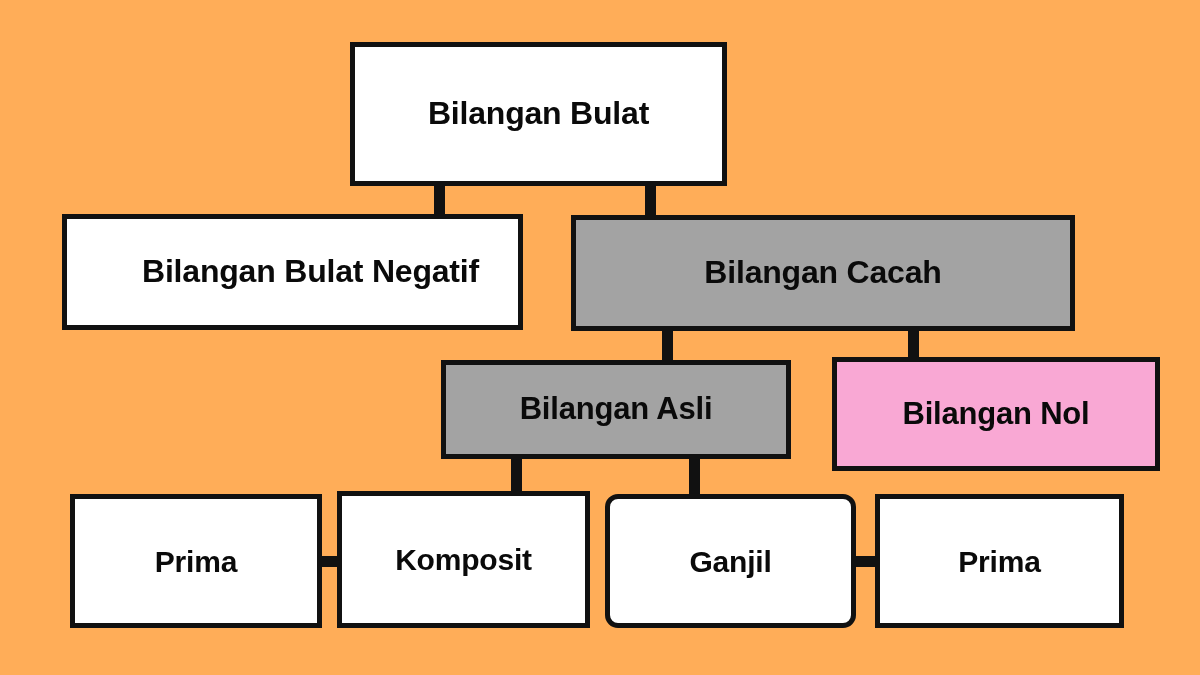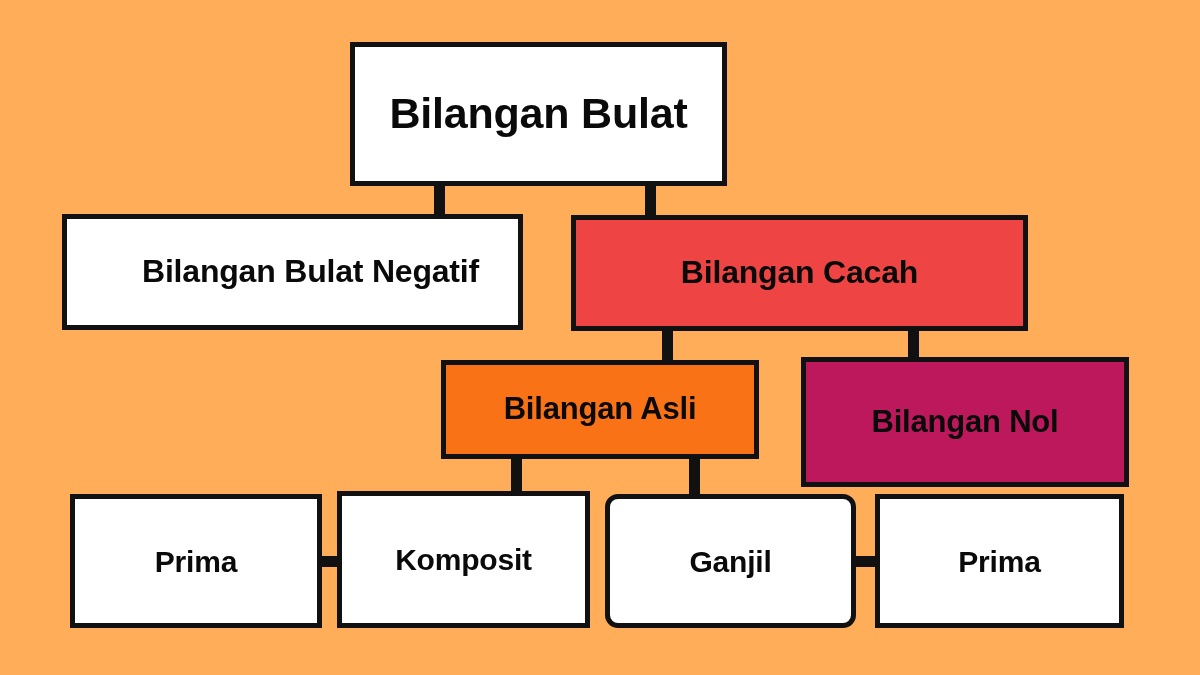--- a/index.html
+++ b/index.html
@@ -31,21 +31,21 @@
   }
   .node-label {
     font-family: "Liberation Sans", sans-serif;
     font-weight: bold;
     color: #0A0A0A;
     text-align: center;
     line-height: 1.1;
     white-space: nowrap;
     letter-spacing: -0.2px;
   }
-  .size-xl  { font-size: 43px; }
+  .size-xl  { font-size: 32px; }
   .size-lg  { font-size: 32px; }
   .size-md  { font-size: 31px; }
   .size-sm  { font-size: 30px; }
 
   .connector {
     position: absolute;
     background: #111111;
     z-index: 1;
   }
   .connector.v { width: 11px; }
@@ -63,27 +63,27 @@
     <div class="connector v" style="left: 511px; top: 456px; height: 38px; background: rgb(17, 17, 17);"></div>
     <div class="connector v" style="left: 689px; top: 456px; height: 40px; background: rgb(17, 17, 17);"></div>
     <div class="connector h" style="left: 318px; top: 556px; width: 23px; background: rgb(17, 17, 17);"></div>
     <div class="connector h" style="left: 852px; top: 556px; width: 27px; background: rgb(17, 17, 17);"></div>
     <div class="node-box" style="left: 350px; top: 42px; width: 377px; height: 144px; background: rgb(255, 255, 255); border-color: rgb(17, 17, 17);">
       <span class="node-label size-xl" style="color: rgb(10, 10, 10);">Bilangan Bulat</span>
     </div>
     <div class="node-box" style="left: 62px; top: 214px; width: 461px; height: 116px; background: rgb(255, 255, 255); border-color: rgb(17, 17, 17); padding-left: 36px;">
       <span class="node-label size-lg" style="color: rgb(10, 10, 10);">Bilangan Bulat Negatif</span>
     </div>
-    <div class="node-box" style="left: 571px; top: 215px; width: 457px; height: 116px; background: #ef4444; border-color: rgb(17, 17, 17);">
+    <div class="node-box" style="left: 571px; top: 215px; width: 504px; height: 116px; background: #a3a3a3; border-color: rgb(17, 17, 17);">
       <span class="node-label size-lg" style="color: rgb(10, 10, 10);">Bilangan Cacah</span>
     </div>
-    <div class="node-box" style="left: 441px; top: 360px; width: 318px; height: 99px; background: #f97316; border-color: rgb(17, 17, 17);">
+    <div class="node-box" style="left: 441px; top: 360px; width: 350px; height: 99px; background: #a3a3a3; border-color: rgb(17, 17, 17);">
       <span class="node-label size-md" style="color: rgb(10, 10, 10);">Bilangan Asli</span>
     </div>
-    <div class="node-box" style="left: 801px; top: 357px; width: 328px; height: 130px; background: #be185d; border-color: rgb(17, 17, 17);">
+    <div class="node-box" style="left: 832px; top: 357px; width: 328px; height: 114px; background: #f9a8d4; border-color: rgb(17, 17, 17);">
       <span class="node-label size-md" style="color: rgb(10, 10, 10);">Bilangan Nol</span>
     </div>
     <div class="node-box" style="left: 337px; top: 491px; width: 253px; height: 137px; background: rgb(255, 255, 255); border-color: rgb(17, 17, 17);">
       <span class="node-label size-sm" style="color: rgb(10, 10, 10);">Komposit</span>
     </div>
     <div class="node-box" style="left: 70px; top: 494px; width: 252px; height: 134px; background: rgb(255, 255, 255); border-color: rgb(17, 17, 17);">
       <span class="node-label size-sm" style="color: rgb(10, 10, 10);">Prima</span>
     </div>
     <div class="node-box" style="left: 605px; top: 494px; width: 251px; height: 134px; background: rgb(255, 255, 255); border-color: rgb(17, 17, 17); border-radius: 13px;">
       <span class="node-label size-sm" style="color: rgb(10, 10, 10);">Ganjil</span>

